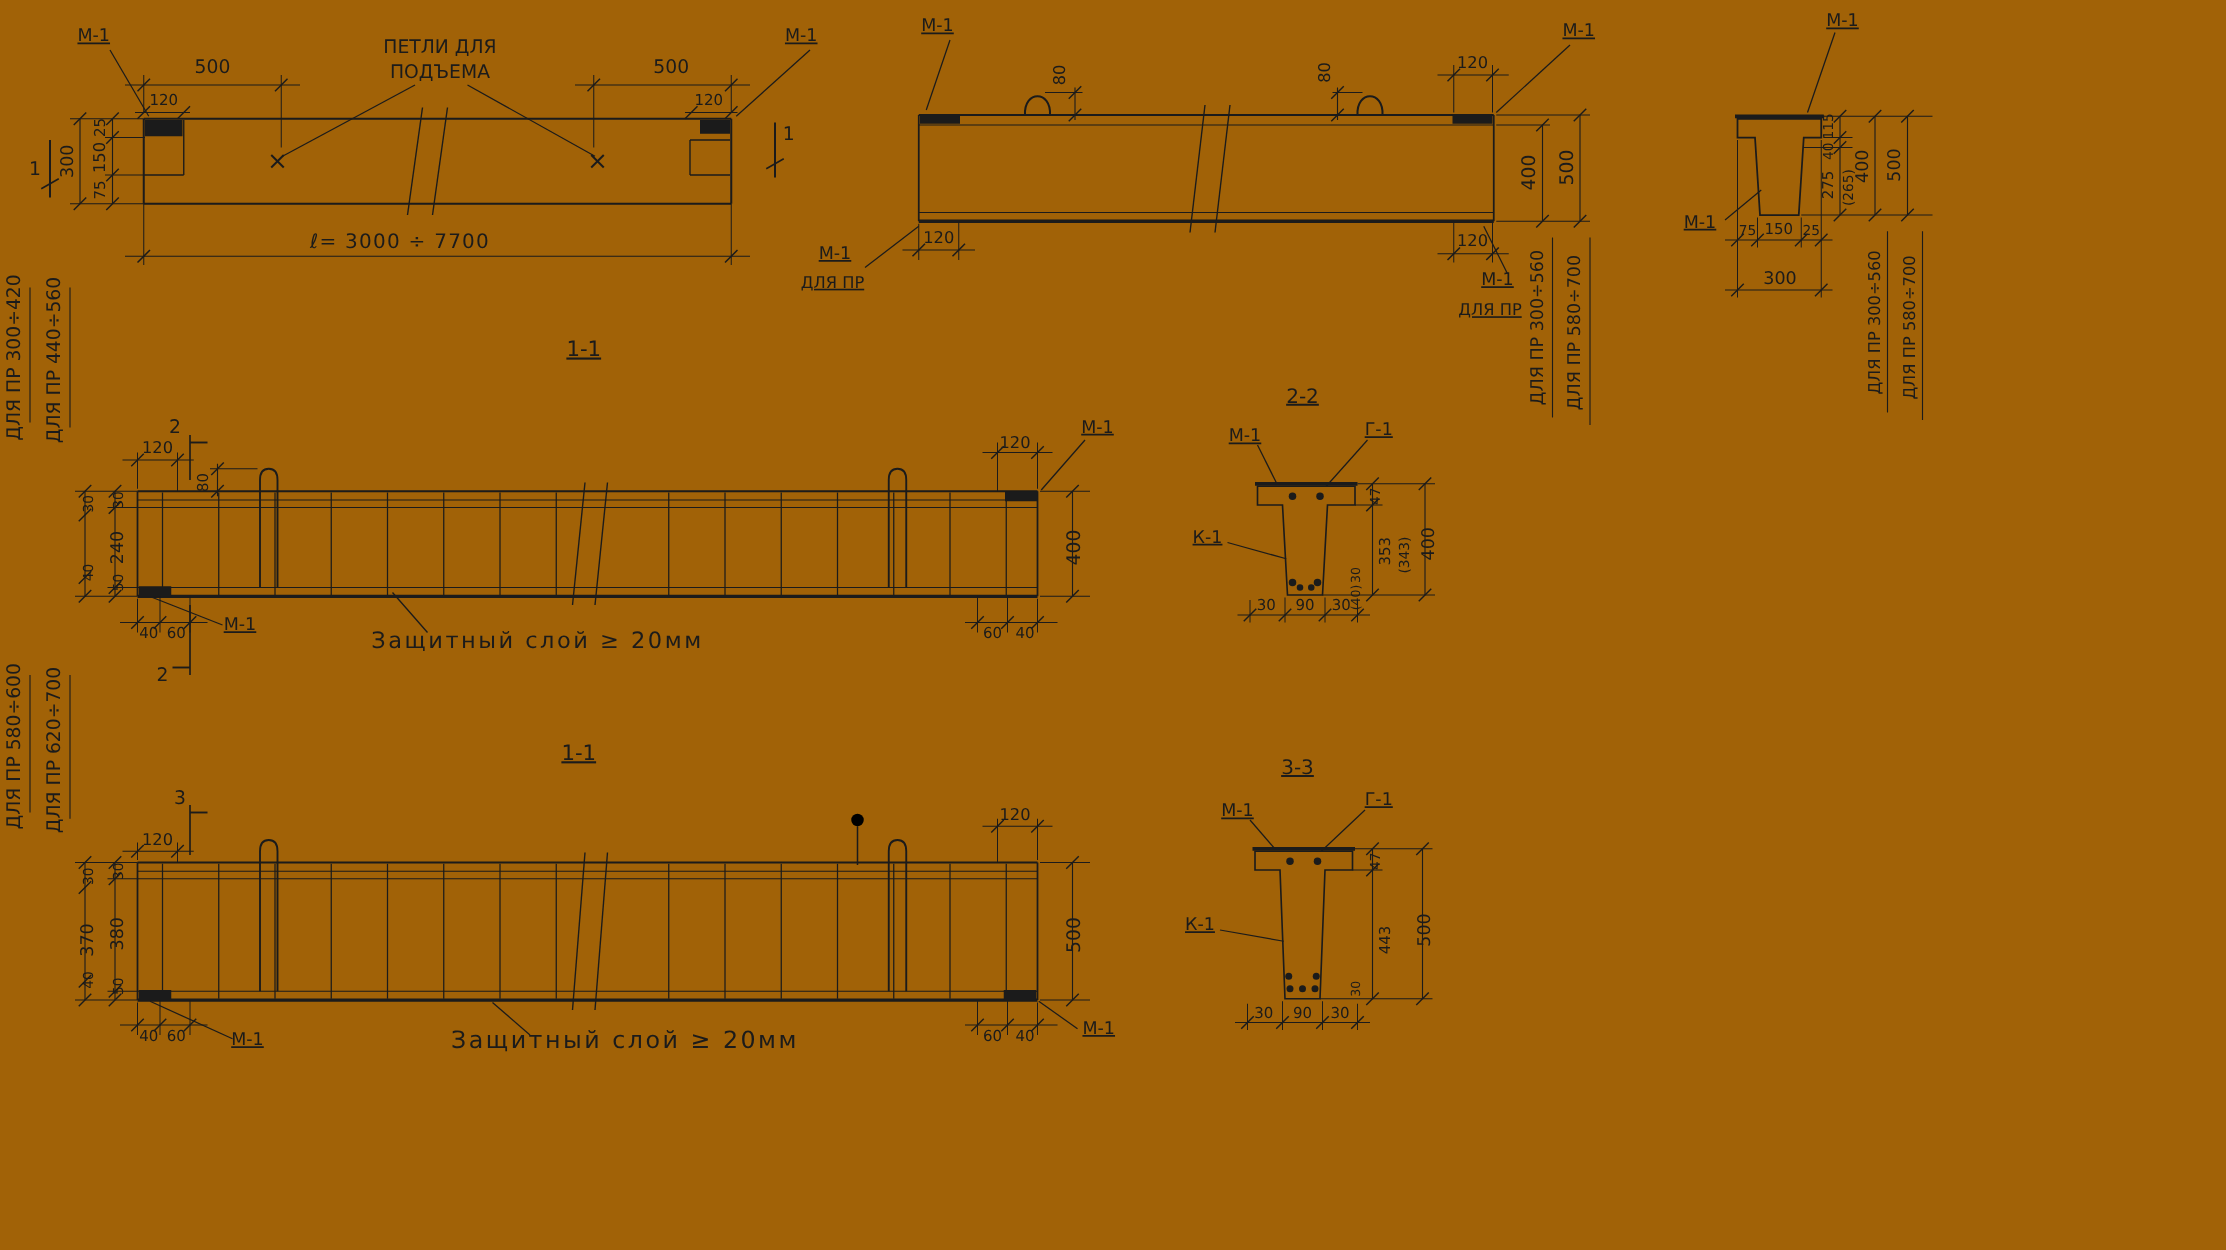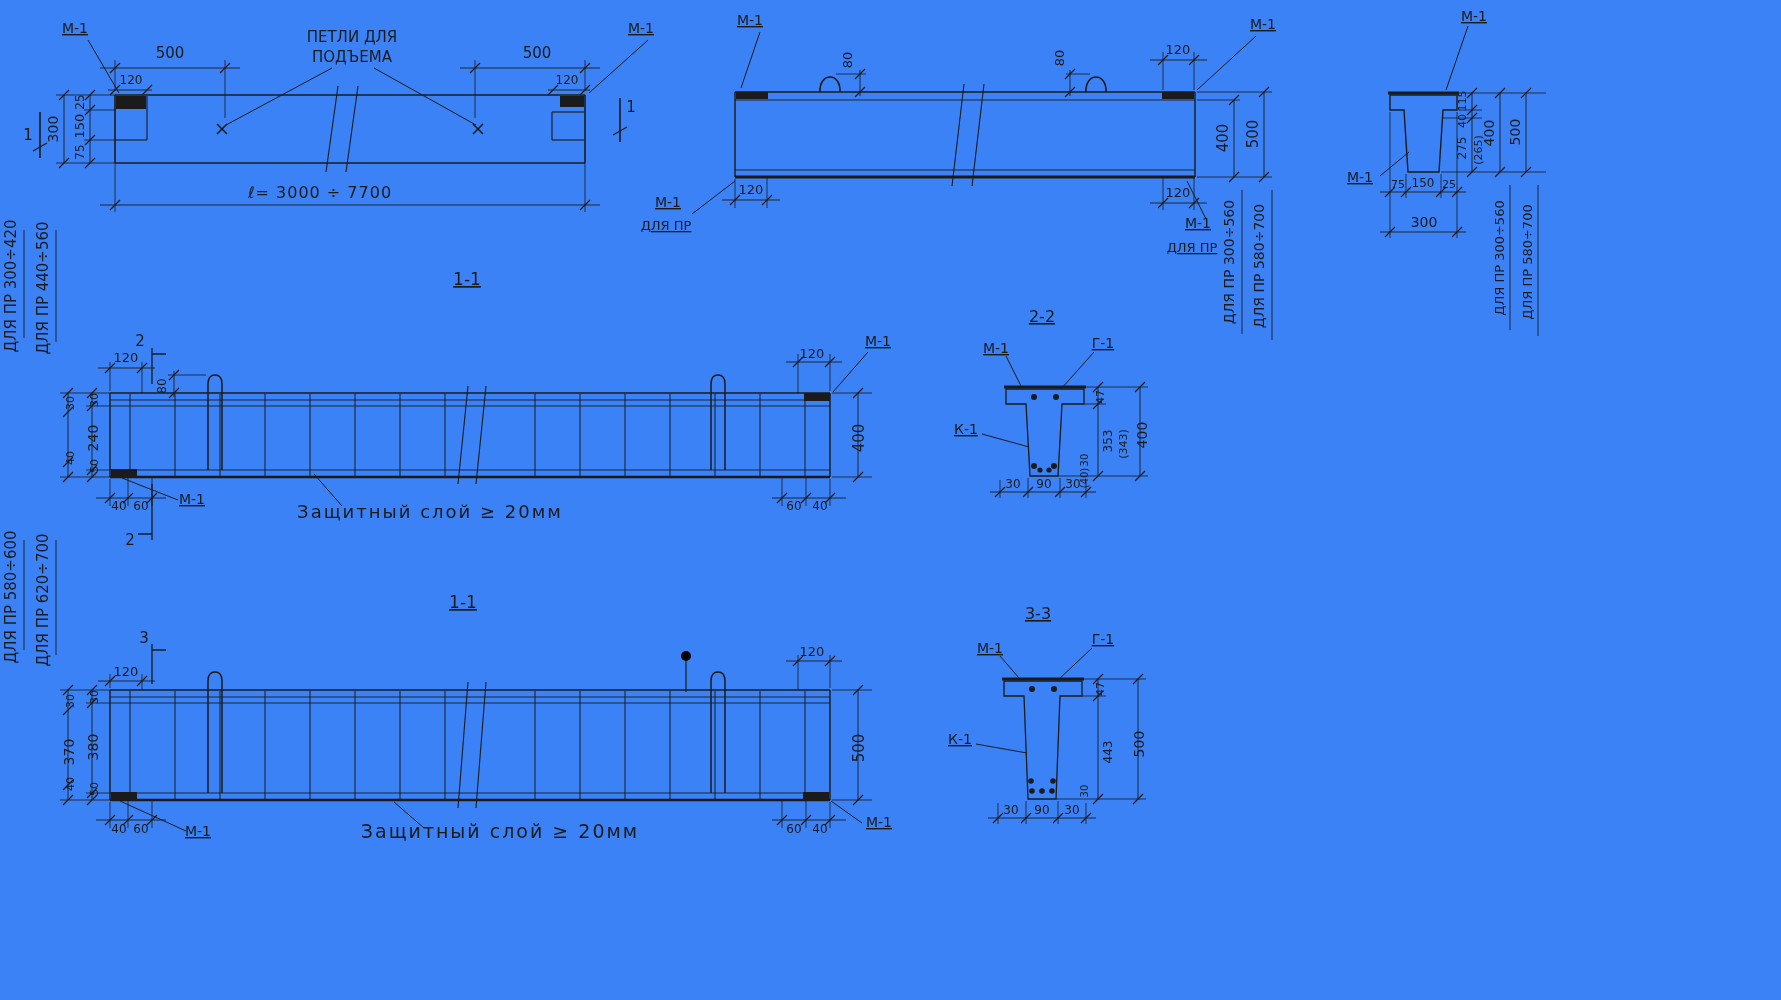--- a/index.html
+++ b/index.html
@@ -1,16 +1,16 @@
 <!DOCTYPE html>
 <html><head>
 <meta charset="utf-8">
 <style>
   html,body{margin:0;padding:0;background:#ffffff;}
-  .sheet{position:relative;width:1781px;height:1000px;background:#3b82f6;overflow:hidden;}
+  .sheet{position:relative;width:1781px;height:1000px;background:#a16207;overflow:hidden;}
   svg{display:block;width:1781px;height:1000px;}
   #dwg text{
     font-family:"DejaVu Sans",sans-serif;
     fill:#1b1b1b;
   }
   #dwg line, #dwg path{stroke:#1b1b1b;fill:none;}
   #dwg .fillshape{fill:#1b1b1b;stroke:none;}
 </style>
 </head>
 <body>

